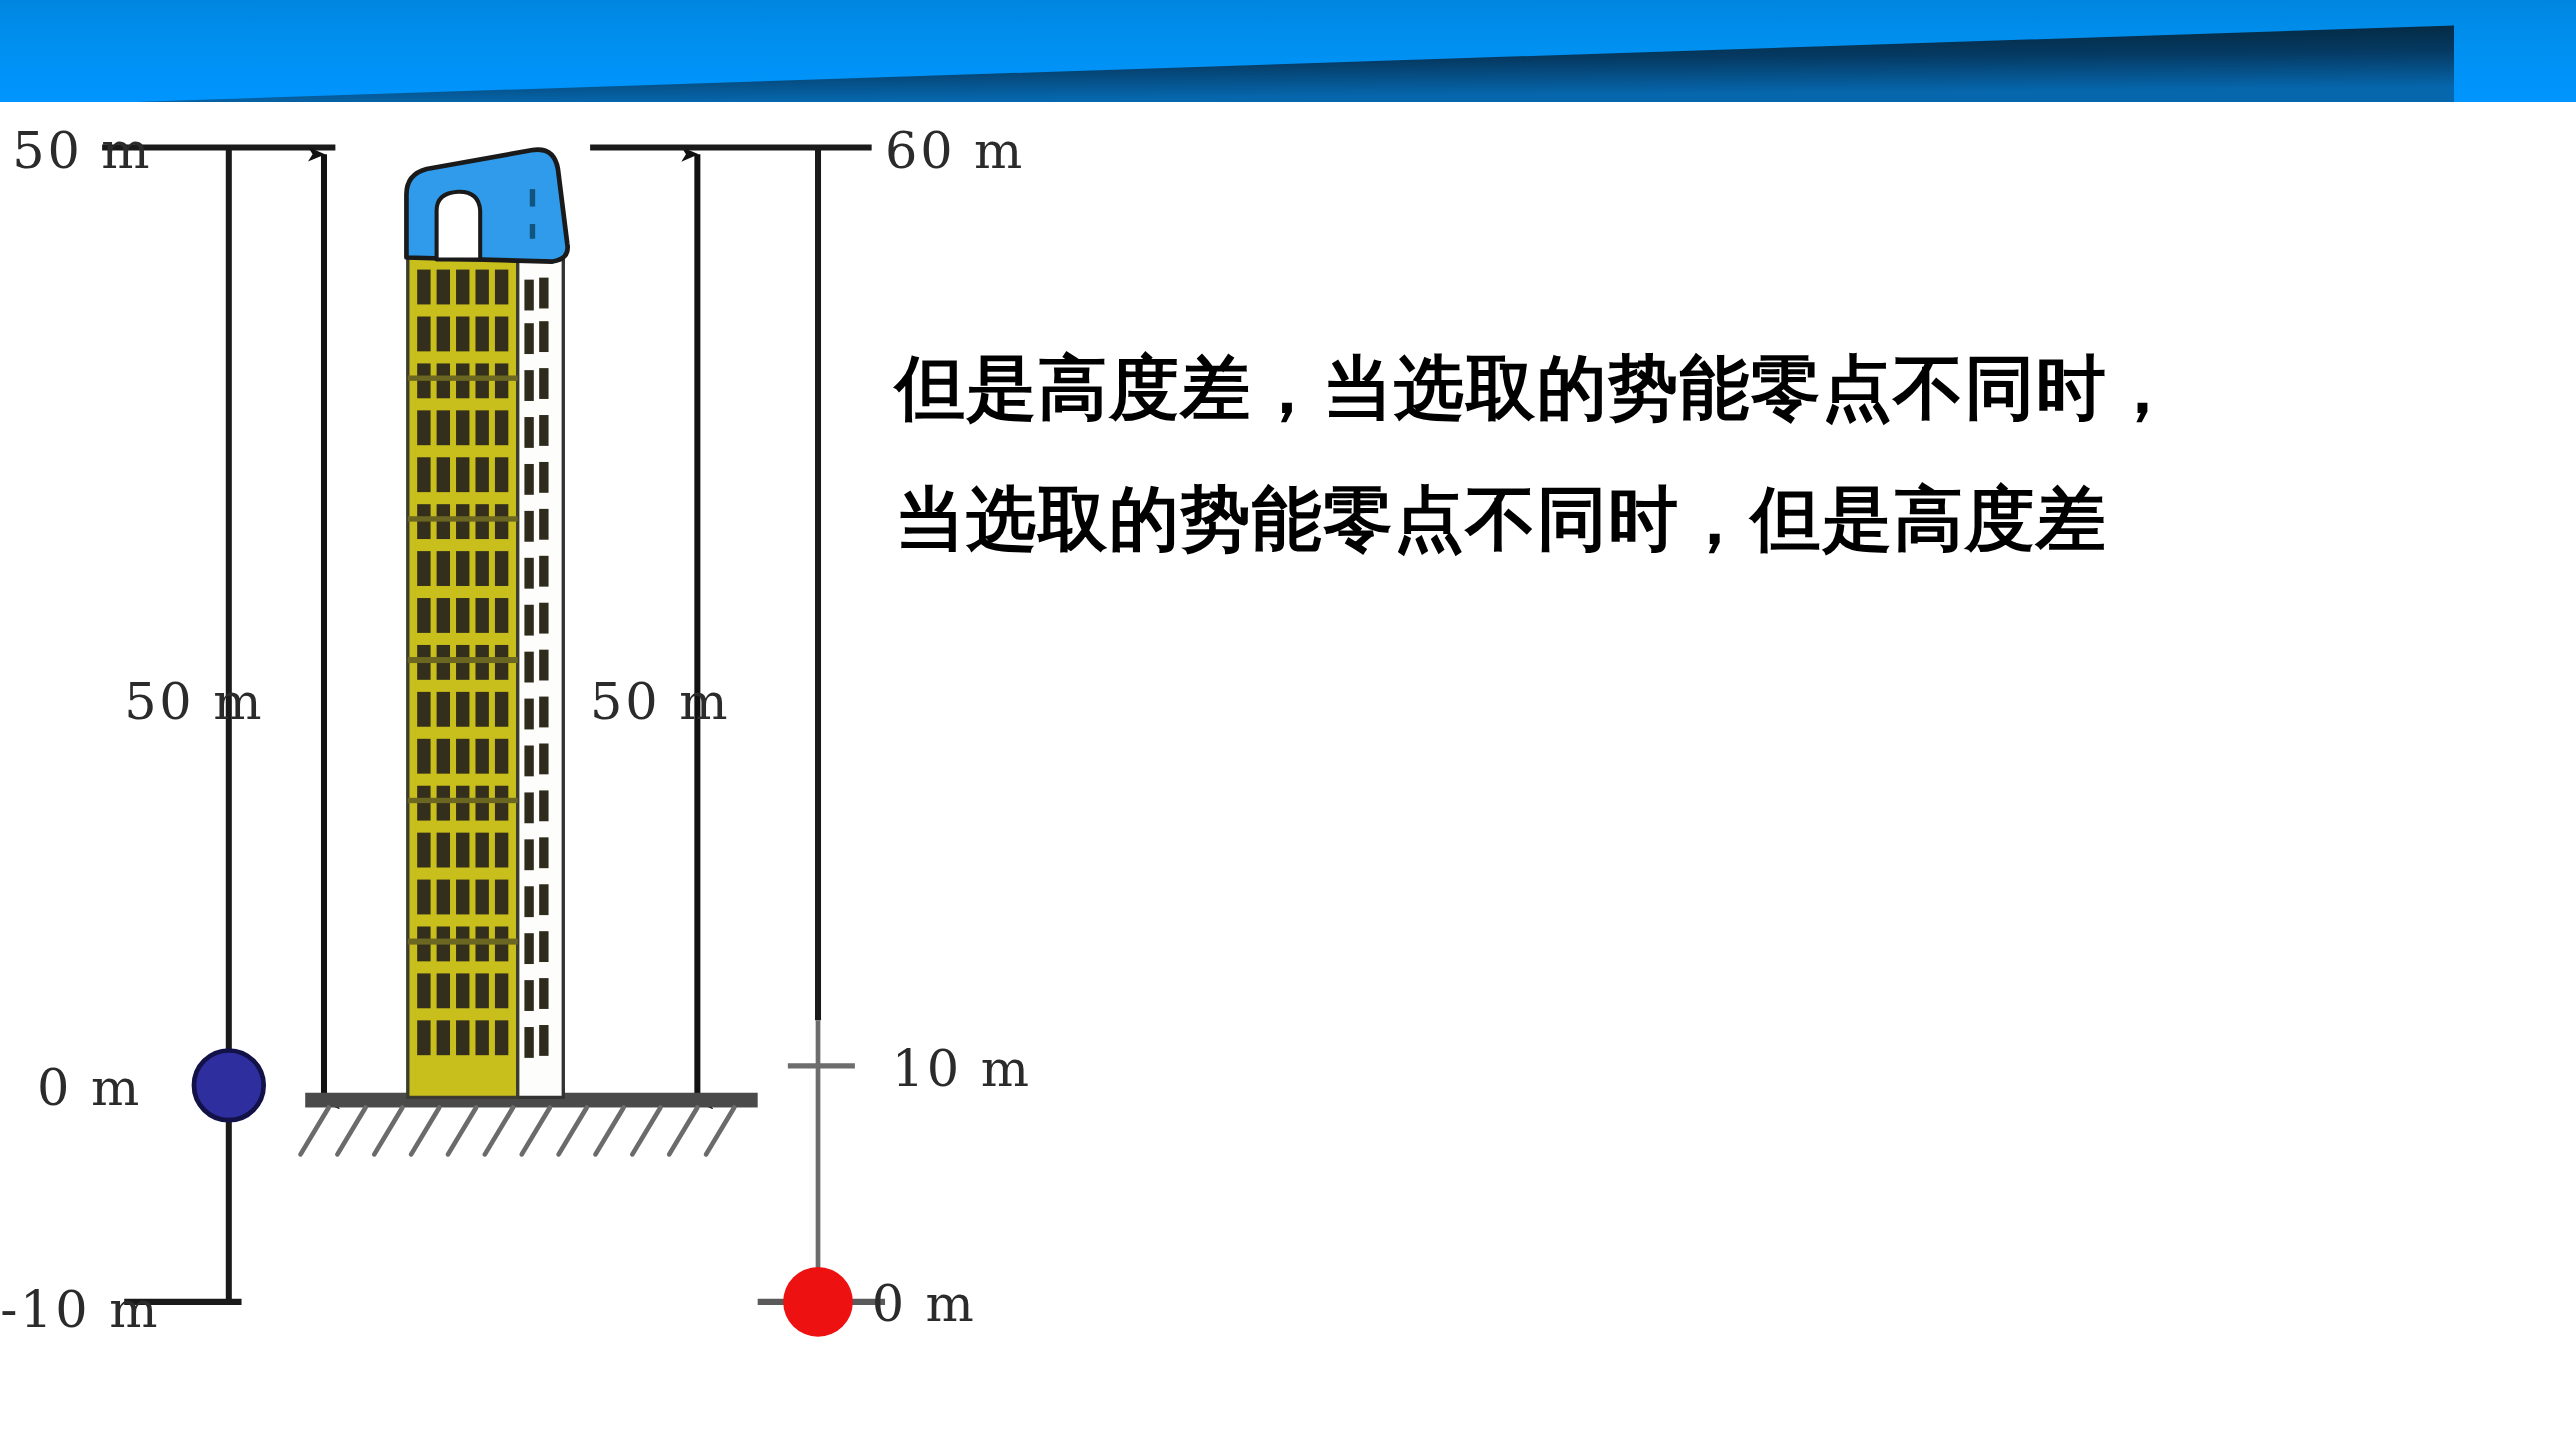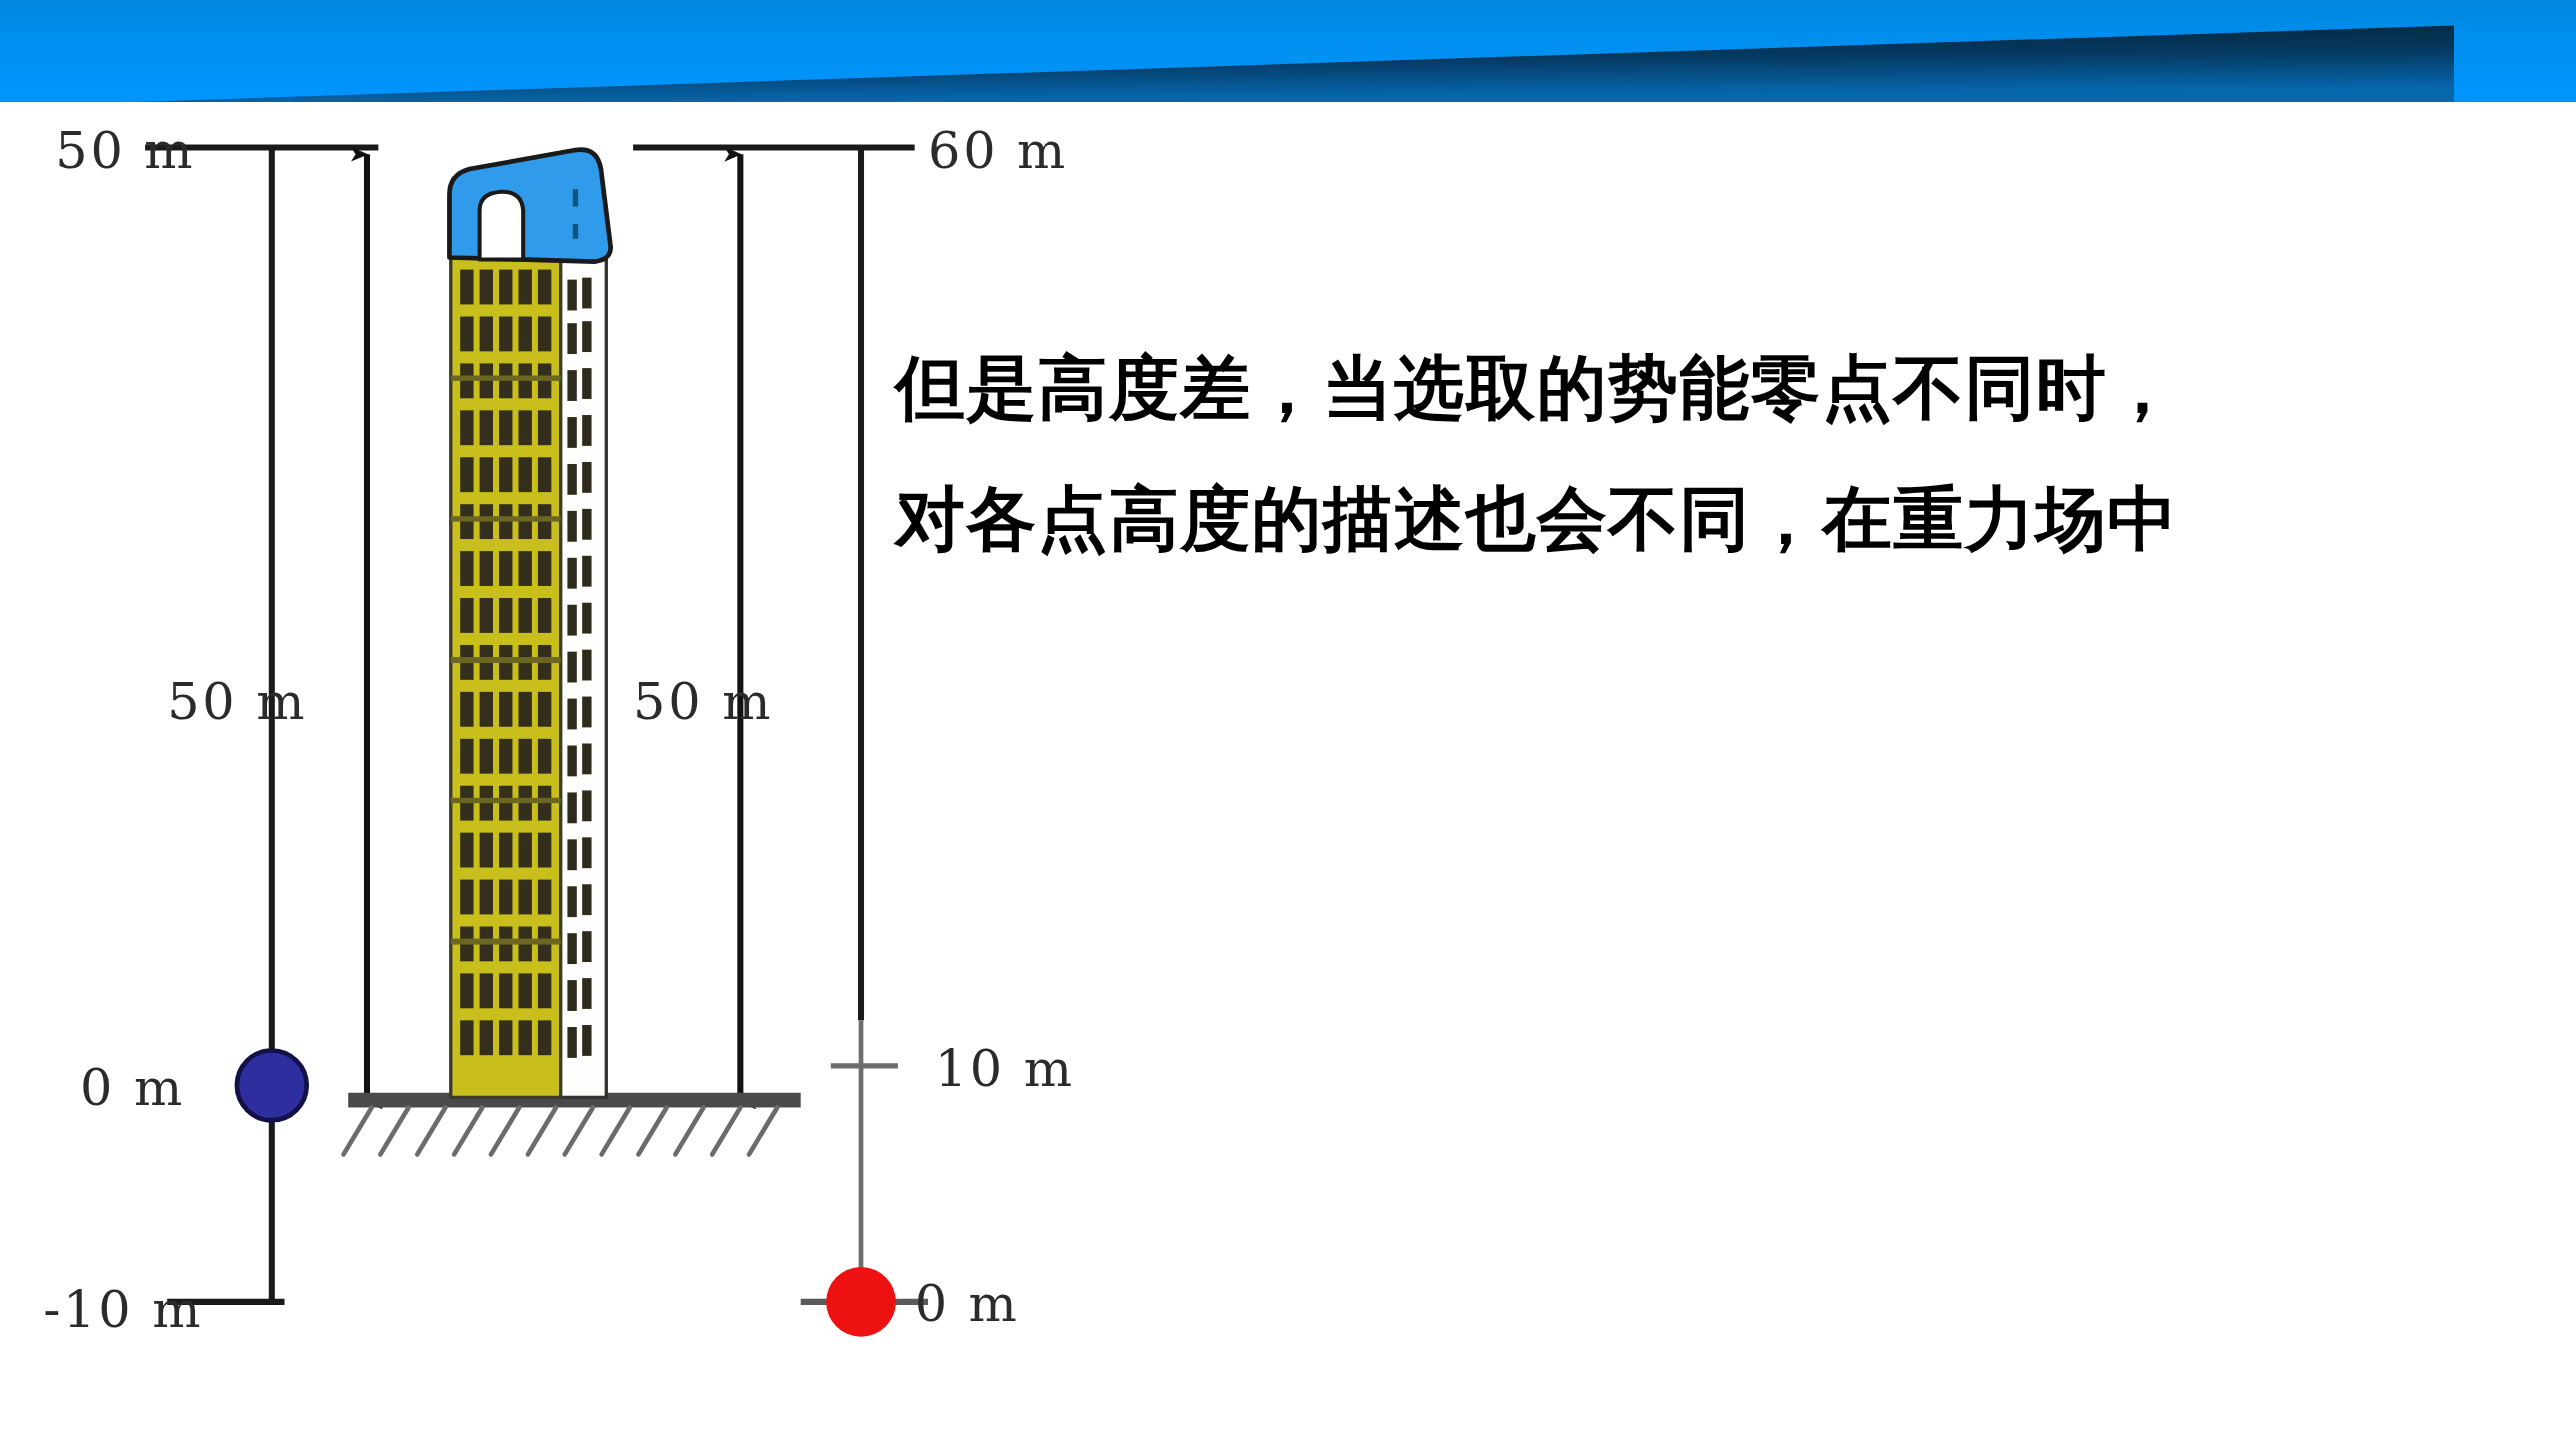--- a/index.html
+++ b/index.html
@@ -43,21 +43,20 @@
     width: 2576px;
     height: 1346px;
   }
 
   
   #diagram {
     position: absolute;
     left: 0; top: 0;
     width: 1140px;
     height: 1346px;
-    padding-left: 43px;
   }
   #diagram > svg { display:block; }
 
   
   #body-text {
     position: absolute;
     left: 895px;
     top: 221px;
     width: 1609px;
   }
@@ -336,17 +335,17 @@
 
         <text x="0" y="1828">-10 m</text>
 
         <text x="1300" y="1818">0 m</text>
       </g>
     </svg>
   </div>
 
   <div id="body-text">
     <div class="tline">但是高度差，当选取的势能零点不同时，</div>
-    <div class="tline">对各点高度的描述也会不同，在重力场中</div>
+    <div class="tline">当选取的势能零点不同时，但是高度差</div>
   </div>
 
 </div>
 
 
 </body></html>

